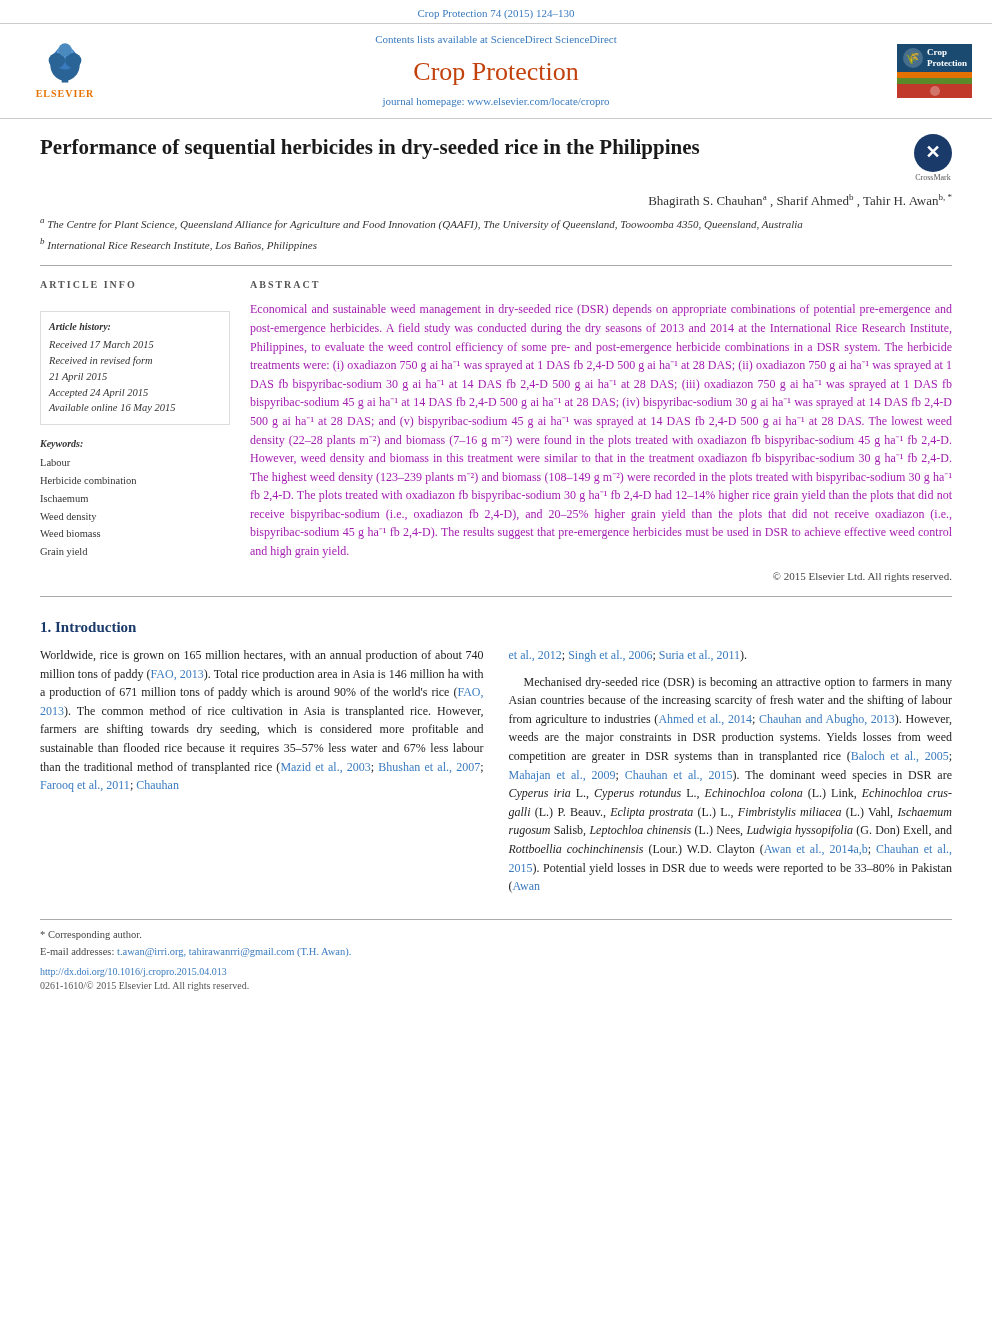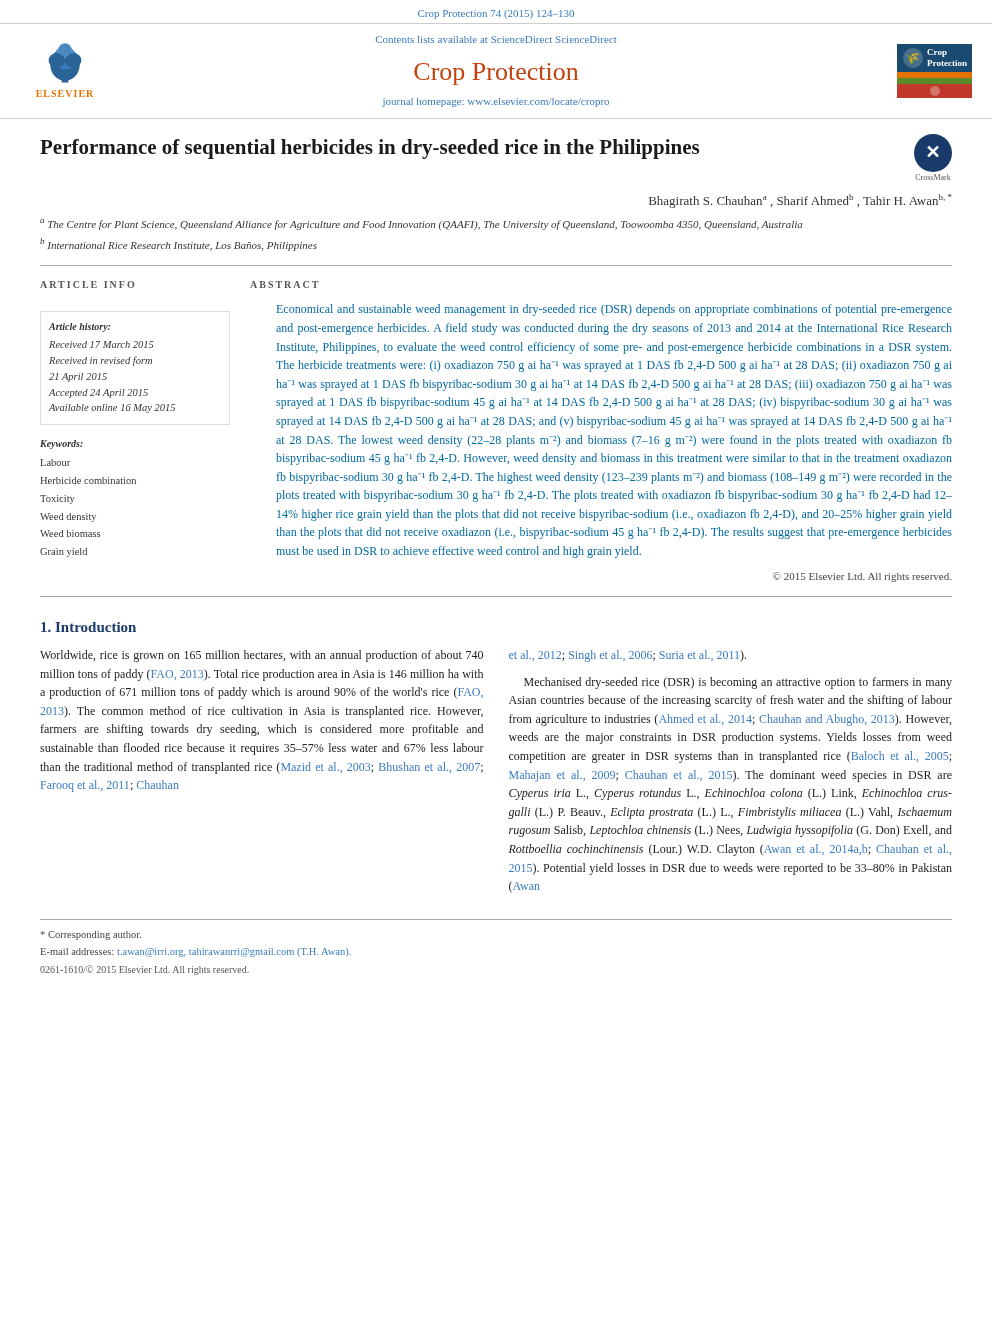--- a/index.html
+++ b/index.html
@@ -235,22 +235,21 @@
       font-size: 10.5px;
       line-height: 1.7;
       color: #333;
     }
 
     
     .abstract-text {
       font-size: 12px;
       line-height: 1.55;
       text-align: justify;
-      color: #0369a1;
-      margin-left: 26px;
+      color: #a21caf;
     }
 
     .abstract-text p {
       margin-bottom: 8px;
     }
 
     .copyright-line {
       font-size: 11px;
       color: #444;
       text-align: right;
@@ -423,21 +422,21 @@
         <div class="info-row">21 April 2015</div>
         <div class="info-row">Accepted 24 April 2015</div>
         <div class="info-row">Available online 16 May 2015</div>
       </div>
 
       <div class="keywords-section">
         <div class="info-group-title">Keywords:</div>
         <div id="keywords-list">
             <div class="keyword-item">Labour</div>
             <div class="keyword-item">Herbicide combination</div>
-            <div class="keyword-item">Toxicity</div>
+            <div class="keyword-item">Ischaemum</div>
             <div class="keyword-item">Weed density</div>
             <div class="keyword-item">Weed biomass</div>
             <div class="keyword-item">Grain yield</div>
           </div>
       </div>
     </div>
 
     <div class="col-right">
       <div class="section-heading">ABSTRACT</div>
       <div class="abstract-text">
@@ -463,16 +462,19 @@
       </div>
     </div>
   </div>
 
   <div class="footnote-section">
     <div class="footnote-item">* Corresponding author.</div>
     <div class="footnote-item">
       <span>E-mail addresses:</span>
       <a href="#" class="inline-link">t.awan@irri.org, tahirawanrri@gmail.com (T.H. Awan).</a>
     </div>
+    <div class="doi-line">
+      <a href="#" class="inline-link">http://dx.doi.org/10.1016/j.cropro.2015.04.013</a>
+    </div>
     <div class="issn-line">0261-1610/© 2015 Elsevier Ltd. All rights reserved.</div>
   </div>
 
 </div>
 
 </body></html>

